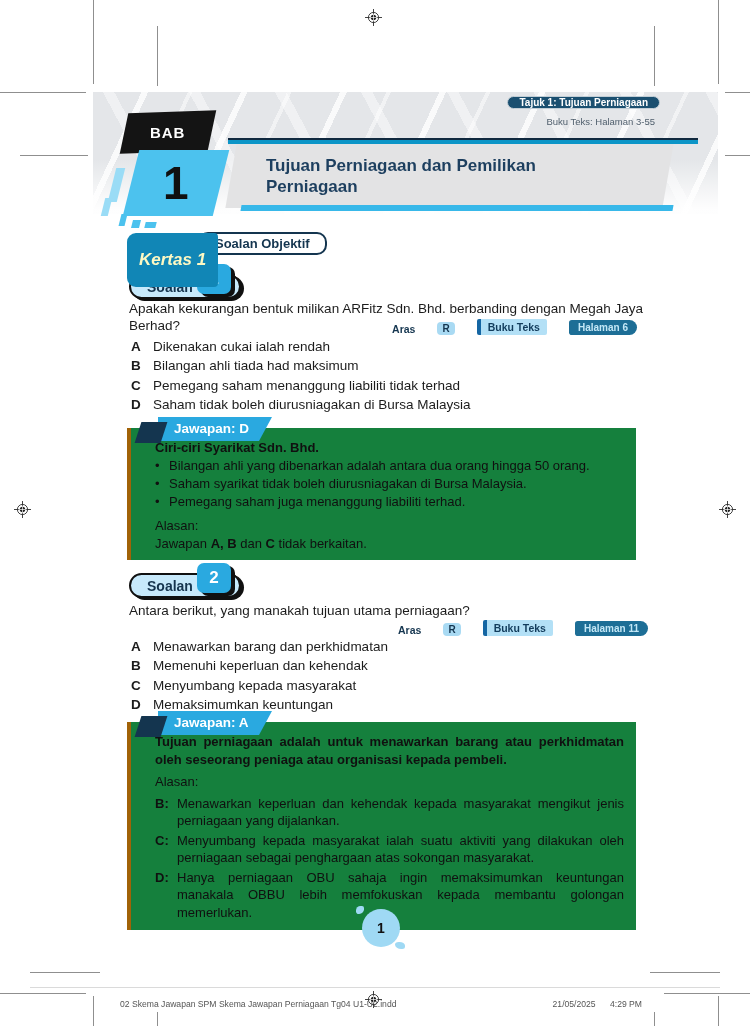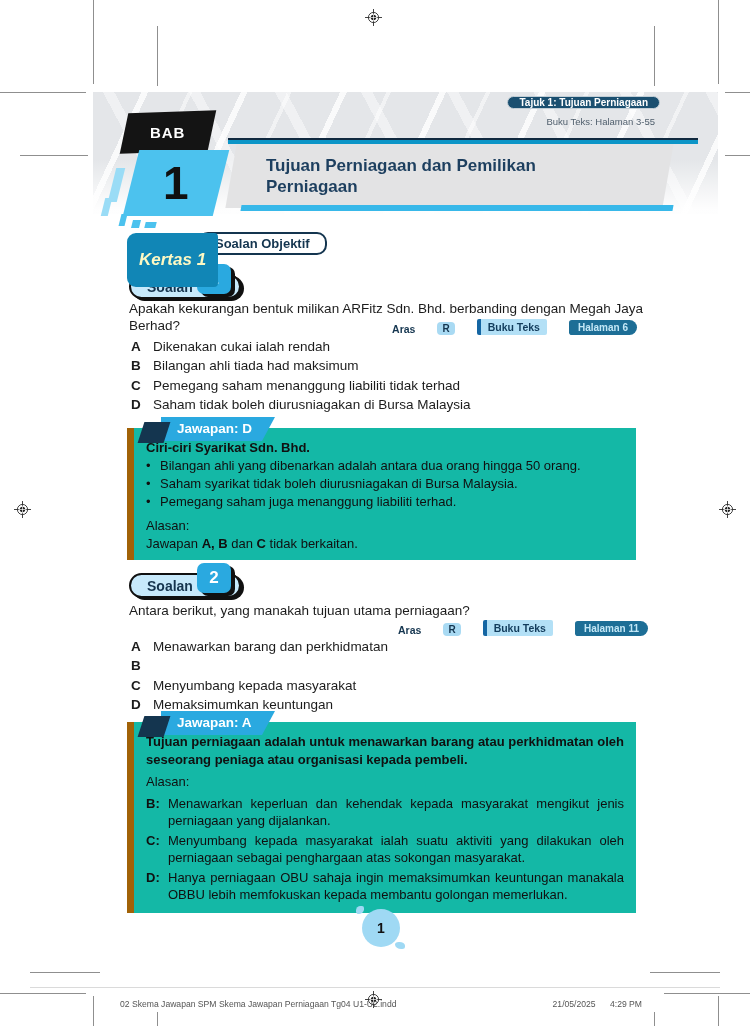--- a/index.html
+++ b/index.html
@@ -61,22 +61,22 @@
   .q1-tags{top:319px;right:113px}.q2-tags{top:620px;right:102px}
   .tag-aras{font-size:10.5px;font-weight:bold;color:#14354f}
   .tag-r{background:#a9daf3;border-radius:4px;padding:1px 5px;font-size:10px;font-weight:bold;color:#14354f}
   .tag-buku{background:#b3e0f6;border-left:4px solid #1566a3;padding:2px 7px;font-size:10.5px;font-weight:bold;color:#123c5c;border-radius:2px}
   .tag-halaman{background:#1d6e96;padding:2px 9px;font-size:10px;font-weight:bold;color:#c3e7f6;border-radius:3px 8px 8px 3px}
   .options{position:absolute;left:131px;width:520px}
   .q1-options{top:337px}.q2-options{top:637px}
   .opt{display:flex;font-size:13.5px;line-height:19.4px;color:#1c1c1c}
   .opt .letter{font-weight:bold;width:22px;flex:none}
   
-  .answer{position:absolute;left:127px;width:509px;background:#14b8a6;border-left:7px solid #a16207;
-    padding:11px 12px 7px 12px;font-size:13px;line-height:18px;color:#101010}
+  .answer{position:absolute;left:127px;width:509px;background:#15803d;border-left:4px solid #a16207;
+    padding:11px 12px 7px 24px;font-size:13px;line-height:18px;color:#101010}
   .ans-q1{top:428px}.ans-q2{top:722px;line-height:17.5px}
   .ribbon{position:absolute;top:-11px;left:27px;height:24px;background:#2aa9e0;color:#fff;z-index:2;
     font-weight:bold;font-size:13.5px;padding:0 10px 0 16px;display:flex;align-items:center}
   .ribbon::after{content:"";position:absolute;right:-13px;top:0;width:0;height:0;
     border-top:24px solid #2aa9e0;border-right:13px solid transparent}
   .ribbon::before{content:"";position:absolute;left:-20px;top:5px;width:26px;height:21px;background:#14354f;
     transform:skewX(-18deg);z-index:-1}
   .ans-heading{font-weight:bold}
   .bullet{display:flex}
   .bullet::before{content:"\2022";width:14px;flex:none}
@@ -245,20 +245,21 @@
   <span class="tag-buku">Buku Teks</span>
   <span class="tag-halaman">Halaman 11</span>
 </div>
 <div class="options q2-options">
   <div class="opt">
     <span class="letter">A</span>
     <span>Menawarkan barang dan perkhidmatan</span>
   </div>
   <div class="opt">
     <span class="letter">B</span>
+    <span>Memenuhi keperluan dan kehendak</span>
   </div>
   <div class="opt">
     <span class="letter">C</span>
     <span>Menyumbang kepada masyarakat</span>
   </div>
   <div class="opt">
     <span class="letter">D</span>
     <span>Memaksimumkan keuntungan</span>
   </div>
 </div>

